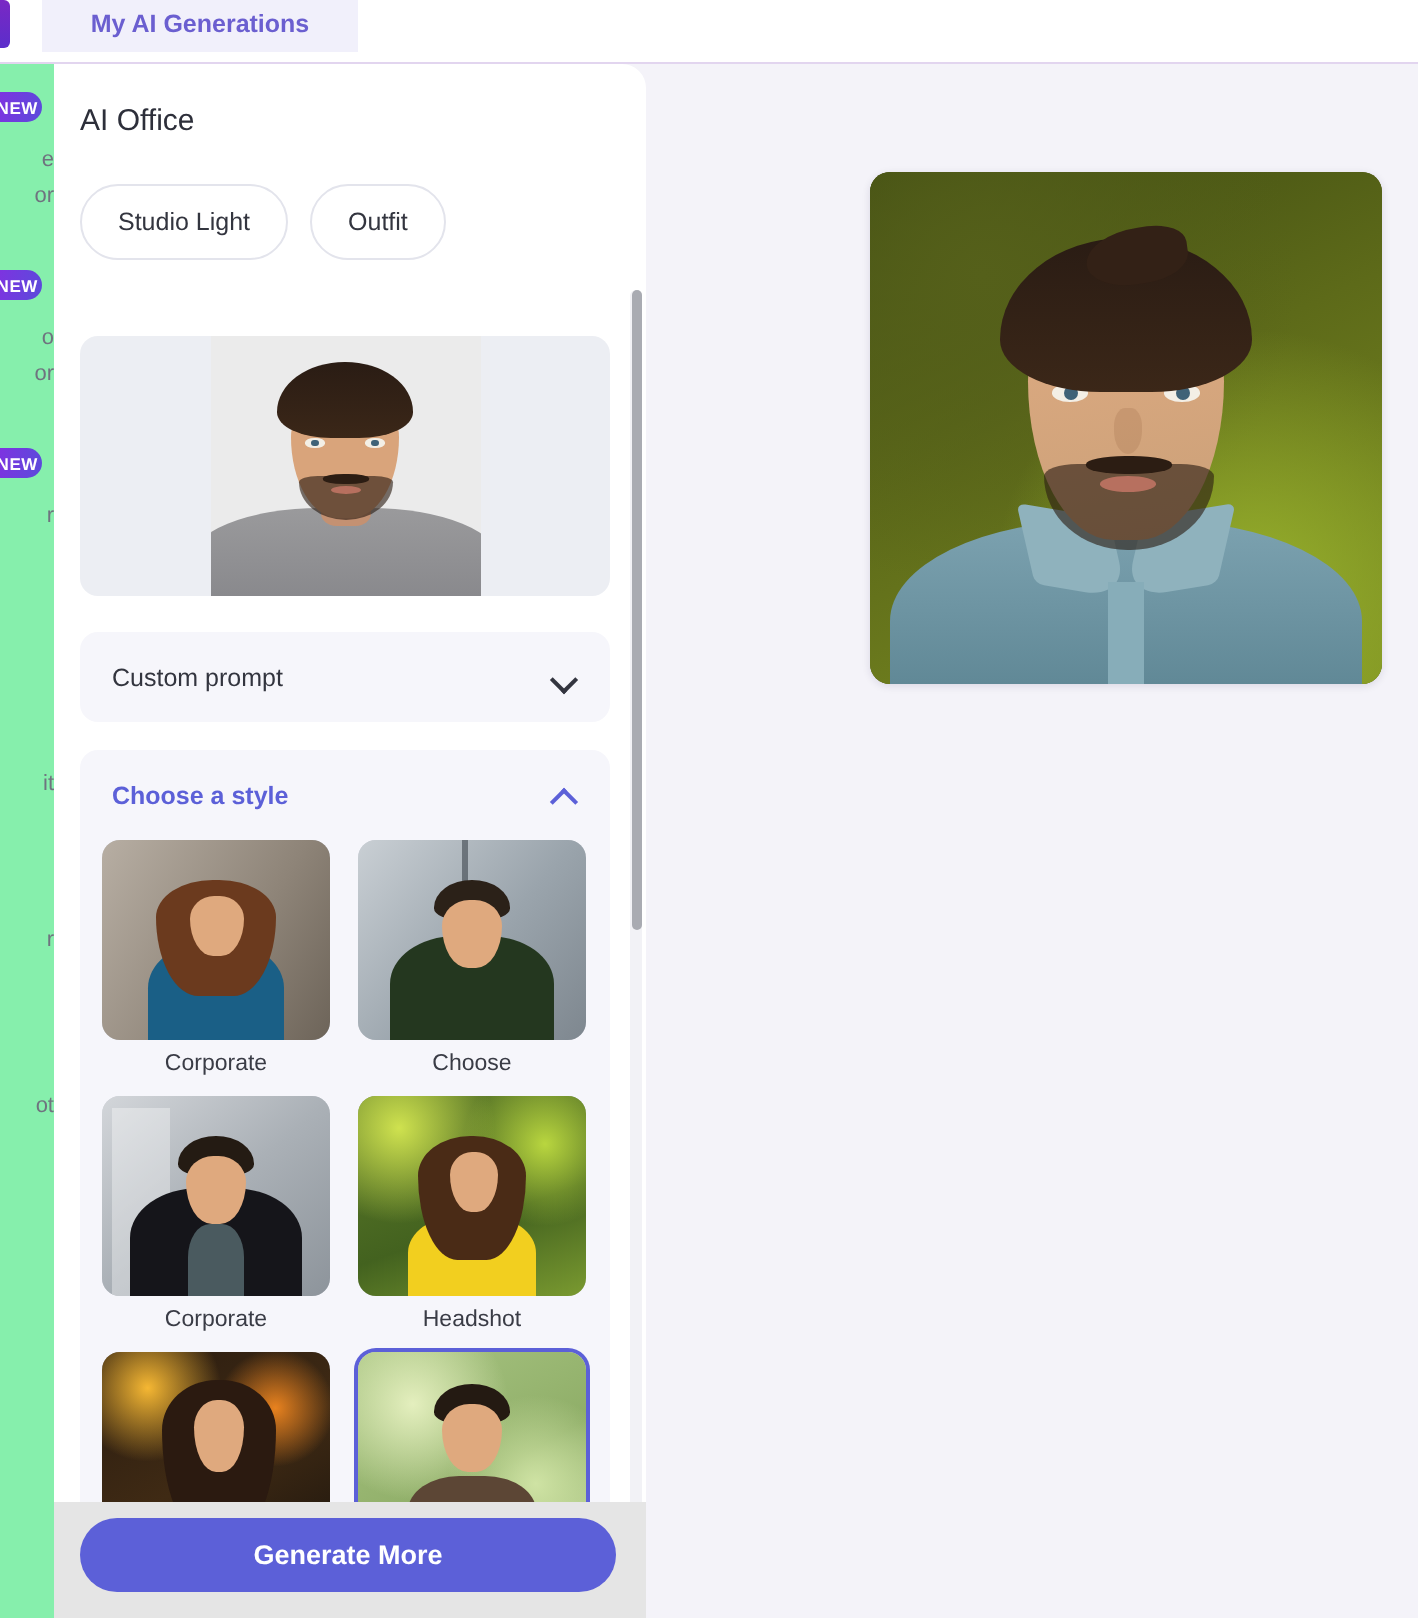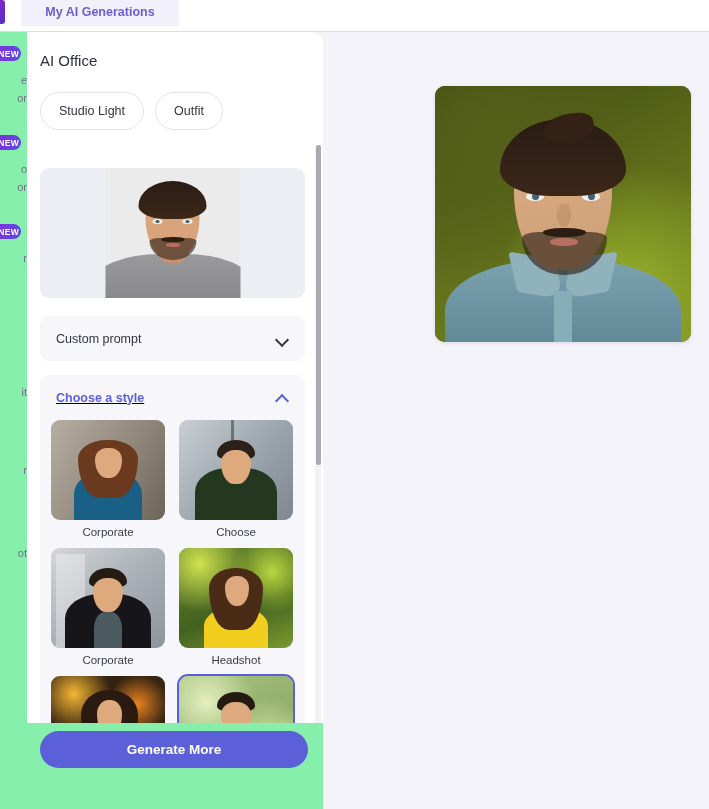--- a/index.html
+++ b/index.html
@@ -306,21 +306,21 @@
 
   
   .accordion {
     position: absolute;
     left: 13px;
     width: 265px;
     background: #f6f6fb;
     border-radius: 9px;
   }
   #custom-prompt-acc { top: 171px; height: 45px; }
-  #choose-style-acc  { top: 230px; height: 430px; text-decoration: underline; }
+  #choose-style-acc  { top: 230px; height: 430px; }
 
   .acc-head {
     position: relative;
     height: 45px;
     display: flex;
     align-items: center;
     padding: 0 16px;
     cursor: pointer;
     gap: 12px;
   }
@@ -458,22 +458,22 @@
     position: absolute;
     left: 24%; top: 20%;
     width: 52%; height: 58%;
     border-radius: 48% 48% 36% 36% / 32% 32% 68% 68%;
   }
 
   
   #panel-footer {
     position: absolute;
     left: 0; bottom: 0;
-    width: 296px; height: 86px;
-    background: #86efac;
+    width: 296px; height: 58px;
+    background: #e5e5e5;
   }
   #generate-btn {
     position: absolute;
     left: 13px; top: 8px;
     width: 268px; height: 37px;
     border: none;
     border-radius: 19px;
     background: #5c60d8;
     color: #ffffff;
     font-size: 13.5px;

